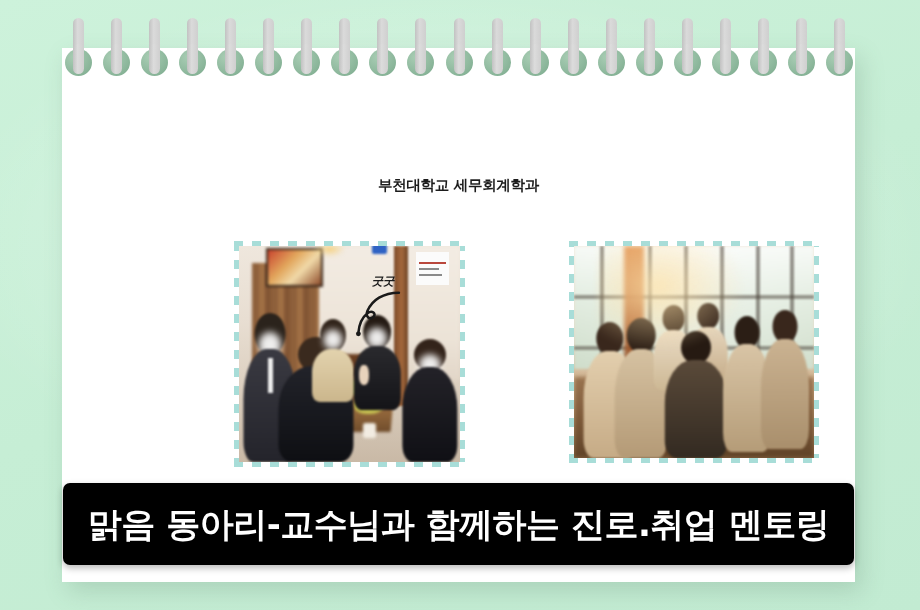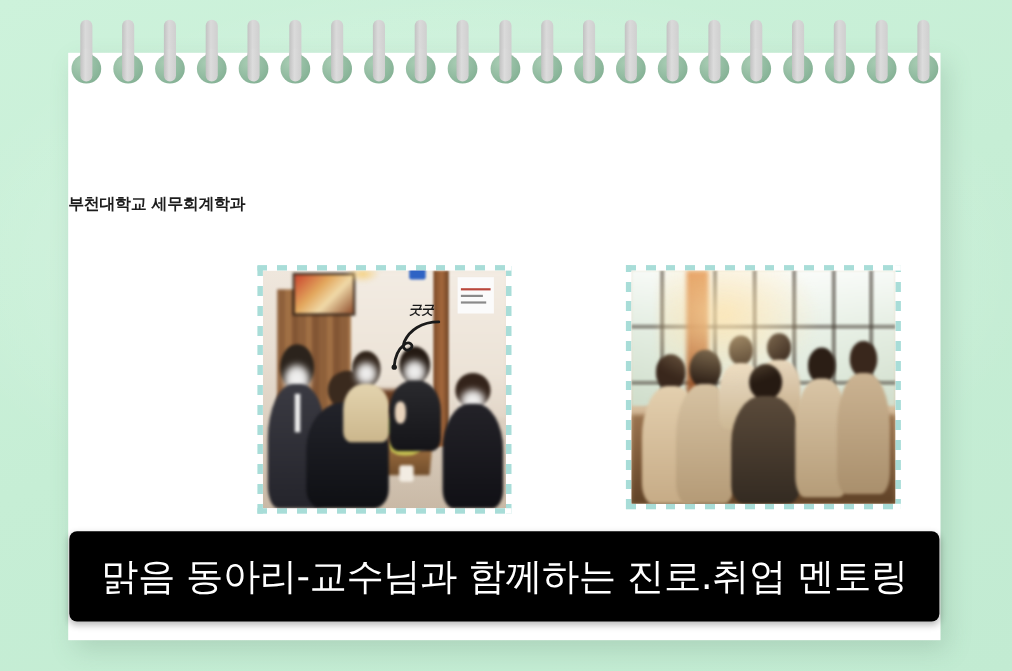--- a/index.html
+++ b/index.html
@@ -83,20 +83,21 @@
     border-radius: 6px;
     background: linear-gradient(90deg, #c2c2c2 0%, #dcdcdc 42%, #cfcfcf 100%);
   }
 
   
   #page-title {
     position: absolute;
     left: 0;
     top: 128px;
     width: 793px;
+    text-align: center;
     font-size: 14.5px;
     font-weight: bold;
     color: #1c1c1c;
     letter-spacing: -0.3px;
   }
 
   
   .photo-frame {
     position: absolute;
     padding: 5px;
@@ -274,21 +275,21 @@
     background: #000000;
     border-radius: 7px;
     display: flex;
     align-items: center;
     justify-content: center;
     box-shadow: 0 3px 7px rgba(0,0,0,0.28);
   }
   #banner-text {
     color: #ffffff;
     font-size: 34px;
-    font-weight: normal;
+    font-weight: bold;
     letter-spacing: -0.5px;
     white-space: nowrap;
     line-height: 1;
   }
 </style>
 </head>
 <body>
 
 <div id="stage">
 

